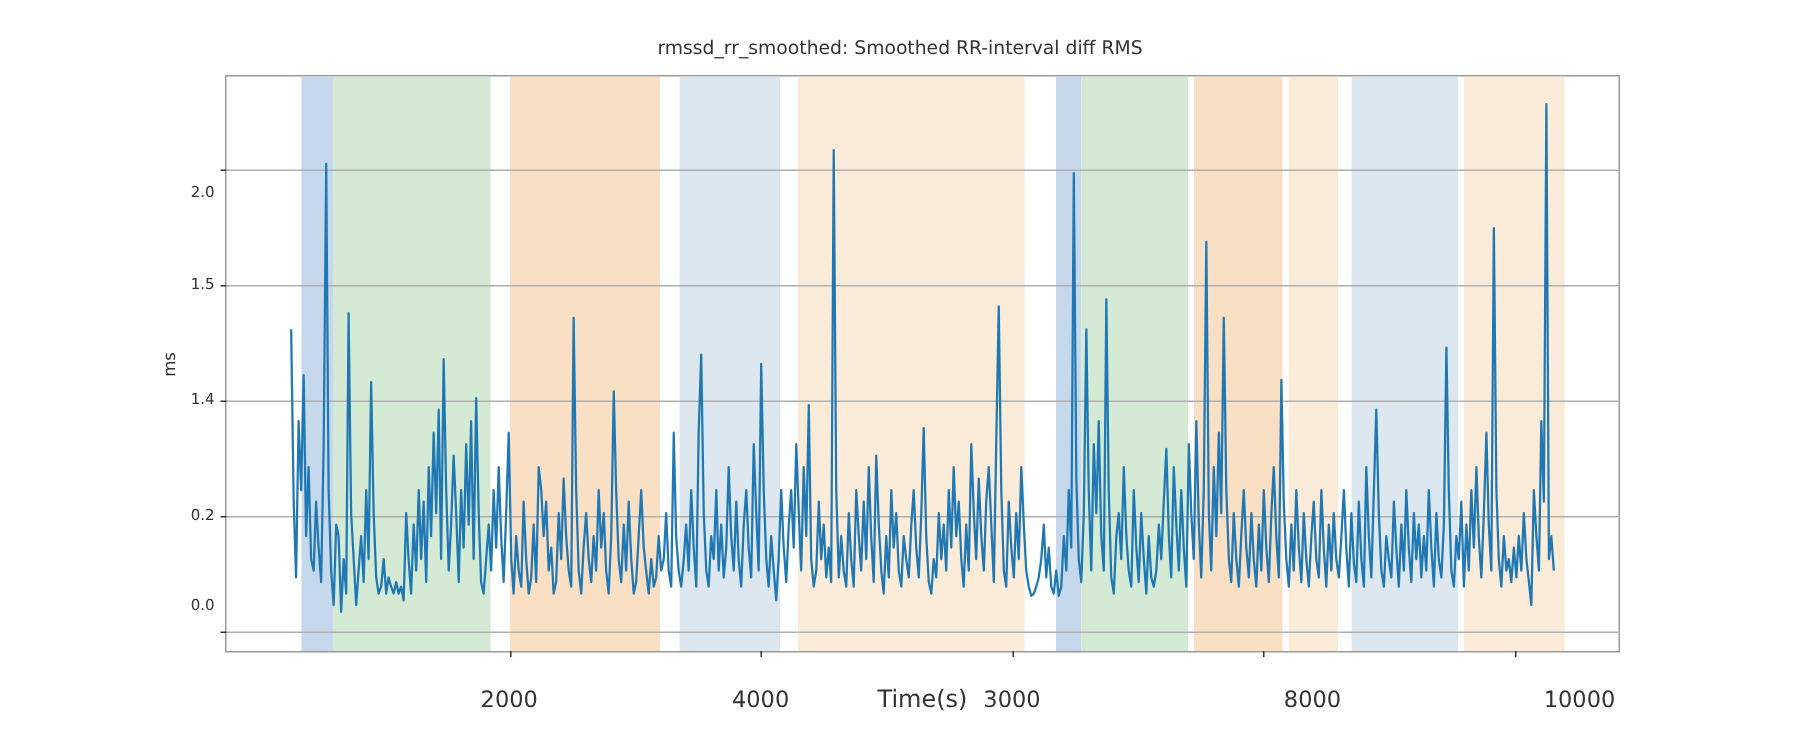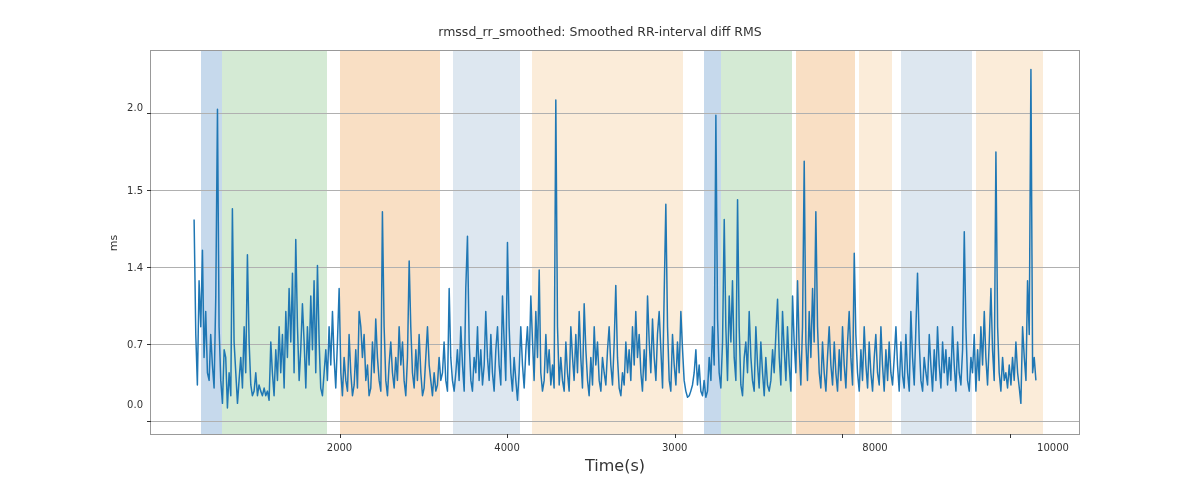--- a/index.html
+++ b/index.html
@@ -67,23 +67,23 @@
   .ytick-mark {
     position: absolute;
     right: 100%;
     width: 4px;
     height: 0;
     border-top: 0.8px solid #333;
   }
   .xtick-label {
     position: absolute;
     top: 100%;
-    margin-top: 8px;
+    margin-top: 23px;
     transform: translateX(-50%);
-    font-size: 10px;
+    font-size: 15px;
     color: #333;
   }
   .xtick-mark {
     position: absolute;
     top: 100%;
     height: 4px;
     width: 0;
     border-left: 0.8px solid #333;
   }
   .xlabel {
@@ -142,27 +142,27 @@
         <div class="gridline" style="top: 61.6px;"></div>
         <svg class="line" width="930" height="385" viewBox="0 0 930 385">
           <path d="M41.9 169.4 L43.6 284.9 L45.2 335.7 L46.9 231.0 L48.6 277.2 L50.3 200.2 L51.9 308.0 L53.6 261.8 L55.3 323.4 L57.0 331.1 L58.6 284.9 L60.3 315.7 L62.0 338.8 L63.7 246.4 L65.4 58.5 L67.0 277.2 L68.7 331.1 L70.4 354.2 L72.1 300.3 L73.7 308.0 L75.4 358.8 L77.1 323.4 L78.8 346.5 L80.4 158.6 L82.1 292.6 L83.8 323.4 L85.5 354.2 L87.1 331.1 L88.8 308.0 L90.5 338.8 L92.2 277.2 L93.8 323.4 L95.5 204.8 L97.2 292.6 L98.9 335.7 L100.5 346.5 L102.2 341.9 L103.9 323.4 L105.6 346.5 L107.2 335.7 L108.9 341.9 L110.6 346.5 L112.3 338.8 L113.9 346.5 L115.6 341.9 L117.3 351.1 L119.0 292.6 L120.6 323.4 L122.3 346.5 L124.0 300.3 L125.7 331.1 L127.4 277.2 L129.0 323.4 L130.7 284.9 L132.4 338.8 L134.1 261.8 L135.7 308.0 L137.4 238.7 L139.1 292.6 L140.8 223.3 L142.4 323.4 L144.1 189.4 L145.8 277.2 L147.5 331.1 L149.1 300.3 L150.8 254.1 L152.5 292.6 L154.2 338.8 L155.8 277.2 L157.5 315.7 L159.2 246.4 L160.9 300.3 L162.5 231.0 L164.2 323.4 L165.9 215.6 L167.6 292.6 L169.2 338.8 L170.9 346.5 L172.6 323.4 L174.3 300.3 L175.9 331.1 L177.6 277.2 L179.3 315.7 L181.0 261.8 L182.6 308.0 L184.3 338.8 L186.0 292.6 L187.7 238.7 L189.4 323.4 L191.0 346.5 L192.7 308.0 L194.4 331.1 L196.1 341.9 L197.7 284.9 L199.4 323.4 L201.1 346.5 L202.8 335.7 L204.4 300.3 L206.1 338.8 L207.8 261.8 L209.5 277.2 L211.1 308.0 L212.8 284.9 L214.5 331.1 L216.2 315.7 L217.8 346.5 L219.5 338.8 L221.2 292.6 L222.9 323.4 L224.5 269.5 L226.2 308.0 L227.9 331.1 L229.6 341.9 L231.2 161.7 L232.9 277.2 L234.6 331.1 L236.3 346.5 L237.9 315.7 L239.6 292.6 L241.3 323.4 L243.0 338.8 L244.6 308.0 L246.3 331.1 L248.0 277.2 L249.7 315.7 L251.4 292.6 L253.0 331.1 L254.7 346.5 L256.4 308.0 L258.1 211.0 L259.7 277.2 L261.4 323.4 L263.1 338.8 L264.8 300.3 L266.4 331.1 L268.1 284.9 L269.8 323.4 L271.5 346.5 L273.1 338.8 L274.8 308.0 L276.5 277.2 L278.2 315.7 L279.8 331.1 L281.5 346.5 L283.2 323.4 L284.9 341.9 L286.5 335.7 L288.2 308.0 L289.9 331.1 L291.6 323.4 L293.2 292.6 L294.9 331.1 L296.6 341.9 L298.3 238.7 L299.9 308.0 L301.6 331.1 L303.3 341.9 L305.0 323.4 L306.6 300.3 L308.3 331.1 L310.0 277.2 L311.7 315.7 L313.4 341.9 L315.0 238.7 L316.7 186.3 L318.4 292.6 L320.1 331.1 L321.7 341.9 L323.4 308.0 L325.1 323.4 L326.8 277.2 L328.4 331.1 L330.1 300.3 L331.8 335.7 L333.5 315.7 L335.1 261.8 L336.8 308.0 L338.5 331.1 L340.2 284.9 L341.8 323.4 L343.5 341.9 L345.2 300.3 L346.9 277.2 L348.5 315.7 L350.2 335.7 L351.9 246.4 L353.6 292.6 L355.2 331.1 L356.9 192.5 L358.6 277.2 L360.3 323.4 L361.9 341.9 L363.6 308.0 L365.3 331.1 L367.0 351.1 L368.6 323.4 L370.3 277.2 L372.0 315.7 L373.7 338.8 L375.4 300.3 L377.0 277.2 L378.7 315.7 L380.4 246.4 L382.1 292.6 L383.7 331.1 L385.4 261.8 L387.1 308.0 L388.8 220.2 L390.4 323.4 L392.1 341.9 L393.8 331.1 L395.5 284.9 L397.1 323.4 L398.8 300.3 L400.5 335.7 L402.2 315.7 L403.8 338.8 L405.5 49.3 L407.2 277.2 L408.9 335.7 L410.5 308.0 L412.2 331.1 L413.9 341.9 L415.6 292.6 L417.2 323.4 L418.9 341.9 L420.6 277.2 L422.3 308.0 L423.9 331.1 L425.6 284.9 L427.3 323.4 L429.0 261.8 L430.6 308.0 L432.3 338.8 L434.0 254.1 L435.7 300.3 L437.4 331.1 L439.0 346.5 L440.7 308.0 L442.4 335.7 L444.1 277.2 L445.7 315.7 L447.4 292.6 L449.1 331.1 L450.8 341.9 L452.4 308.0 L454.1 323.4 L455.8 335.7 L457.5 300.3 L459.1 277.2 L460.8 315.7 L462.5 335.7 L464.2 292.6 L465.8 235.6 L467.5 308.0 L469.2 338.8 L470.9 346.5 L472.5 323.4 L474.2 335.7 L475.9 292.6 L477.6 323.4 L479.2 300.3 L480.9 331.1 L482.6 277.2 L484.3 315.7 L485.9 261.8 L487.6 308.0 L489.3 284.9 L491.0 323.4 L492.6 341.9 L494.3 300.3 L496.0 331.1 L497.7 246.4 L499.4 292.6 L501.0 323.4 L502.7 269.5 L504.4 308.0 L506.1 331.1 L507.7 284.9 L509.4 261.8 L511.1 300.3 L512.8 338.8 L514.4 246.4 L516.1 154.0 L517.8 277.2 L519.5 331.1 L521.1 341.9 L522.8 284.9 L524.5 315.7 L526.2 335.7 L527.8 292.6 L529.5 323.4 L531.2 261.8 L532.9 300.3 L534.5 331.1 L536.2 341.9 L537.9 348.0 L539.6 346.5 L541.2 341.9 L542.9 335.7 L544.6 323.4 L546.3 300.3 L547.9 335.7 L549.6 315.7 L551.3 341.9 L553.0 346.5 L554.6 331.1 L556.3 348.0 L558.0 341.9 L559.7 308.0 L561.4 331.1 L563.0 277.2 L564.7 315.7 L566.4 64.7 L568.1 269.5 L569.7 323.4 L571.4 338.8 L573.1 292.6 L574.8 169.4 L576.4 277.2 L578.1 331.1 L579.8 246.4 L581.5 292.6 L583.1 231.0 L584.8 308.0 L586.5 331.1 L588.2 149.4 L589.8 277.2 L591.5 335.7 L593.2 346.5 L594.9 308.0 L596.5 292.6 L598.2 323.4 L599.9 261.8 L601.6 308.0 L603.2 331.1 L604.9 341.9 L606.6 277.2 L608.3 315.7 L609.9 338.8 L611.6 292.6 L613.3 323.4 L615.0 346.5 L616.6 308.0 L618.3 335.7 L620.0 341.9 L621.7 331.1 L623.4 300.3 L625.0 323.4 L626.7 284.9 L628.4 249.5 L630.1 308.0 L631.7 335.7 L633.4 261.8 L635.1 300.3 L636.8 331.1 L638.4 277.2 L640.1 315.7 L641.8 341.9 L643.5 246.4 L645.1 292.6 L646.8 323.4 L648.5 231.0 L650.2 300.3 L651.8 335.7 L653.5 277.2 L655.2 110.9 L656.9 292.6 L658.5 331.1 L660.2 261.8 L661.9 308.0 L663.6 238.7 L665.2 292.6 L666.9 161.7 L668.6 277.2 L670.3 323.4 L671.9 338.8 L673.6 292.6 L675.3 323.4 L677.0 341.9 L678.6 308.0 L680.3 277.2 L682.0 315.7 L683.7 335.7 L685.4 292.6 L687.0 323.4 L688.7 341.9 L690.4 300.3 L692.1 331.1 L693.7 277.2 L695.4 315.7 L697.1 338.8 L698.8 292.6 L700.4 261.8 L702.1 308.0 L703.8 335.7 L705.5 203.3 L707.1 284.9 L708.8 323.4 L710.5 341.9 L712.2 300.3 L713.8 331.1 L715.5 277.2 L717.2 315.7 L718.9 338.8 L720.5 292.6 L722.2 323.4 L723.9 341.9 L725.6 308.0 L727.2 284.9 L728.9 323.4 L730.6 335.7 L732.3 277.2 L733.9 315.7 L735.6 341.9 L737.3 300.3 L739.0 331.1 L740.6 292.6 L742.3 323.4 L744.0 335.7 L745.7 308.0 L747.4 277.2 L749.0 315.7 L750.7 341.9 L752.4 292.6 L754.1 326.5 L755.7 338.8 L757.4 284.9 L759.1 323.4 L760.8 341.9 L762.4 261.8 L764.1 308.0 L765.8 335.7 L767.5 277.2 L769.1 223.3 L770.8 292.6 L772.5 331.1 L774.2 341.9 L775.8 308.0 L777.5 323.4 L779.2 335.7 L780.9 284.9 L782.5 315.7 L784.2 341.9 L785.9 300.3 L787.6 331.1 L789.2 277.2 L790.9 315.7 L792.6 338.8 L794.3 292.6 L795.9 323.4 L797.6 300.3 L799.3 335.7 L801.0 308.0 L802.6 331.1 L804.3 277.2 L806.0 315.7 L807.7 341.9 L809.4 292.6 L811.0 323.4 L812.7 335.7 L814.4 300.3 L816.1 181.7 L817.7 277.2 L819.4 331.1 L821.1 341.9 L822.8 308.0 L824.4 323.4 L826.1 284.9 L827.8 341.9 L829.5 300.3 L831.1 331.1 L832.8 277.2 L834.5 315.7 L836.2 261.8 L837.8 308.0 L839.5 335.7 L841.2 292.6 L842.9 238.7 L844.5 300.3 L846.2 331.1 L847.9 101.6 L849.6 277.2 L851.2 323.4 L852.9 341.9 L854.6 308.0 L856.3 331.1 L857.9 323.4 L859.6 338.8 L861.3 315.7 L863.0 335.7 L864.6 308.0 L866.3 331.1 L868.0 292.6 L869.7 323.4 L871.4 338.8 L873.0 354.2 L874.7 277.2 L876.4 308.0 L878.1 331.1 L879.7 231.0 L881.4 284.9 L883.1 18.5 L884.8 323.4 L886.4 308.0 L888.1 331.1" fill="none" stroke="#1f77b4" stroke-width="1.5" stroke-linejoin="round"></path>
         </svg>
       </div>
 
     <div class="xlabel">Time(s)</div>
     <div class="ylabel">ms</div>
   <div class="ytick-label" style="top: 353px;">0.0</div>
       <div class="ytick-mark" style="top: 369.6px;"></div>
-      <div class="ytick-label" style="top: 292.6px;">0.7</div>
+      <div class="ytick-label" style="top: 292.6px;">0.2</div>
       <div class="ytick-mark" style="top: 292.6px;"></div>
       <div class="ytick-label" style="top: 215.6px;">1.4</div>
       <div class="ytick-mark" style="top: 215.6px;"></div>
       <div class="ytick-label" style="top: 138.6px;">1.5</div>
       <div class="ytick-mark" style="top: 138.6px;"></div>
-      <div class="ytick-label" style="top: 56px;">2.0</div>
+      <div class="ytick-label" style="top: 78px;">2.0</div>
       <div class="ytick-mark" style="top: 61.6px;"></div>
       <div class="xtick-label" style="left: 188.514px;">2000</div>
       <div class="xtick-mark" style="left: 188.514px;"></div>
       <div class="xtick-label" style="left: 356.081px;">4000</div>
       <div class="xtick-mark" style="left: 356.081px;"></div>
       <div class="xtick-label" style="left: 523.649px;">3000</div>
       <div class="xtick-mark" style="left: 523.649px;"></div>
       <div class="xtick-label" style="left: 724px;">8000</div>
       <div class="xtick-mark" style="left: 691.216px;"></div>
       <div class="xtick-label" style="left: 902px;">10000</div>

